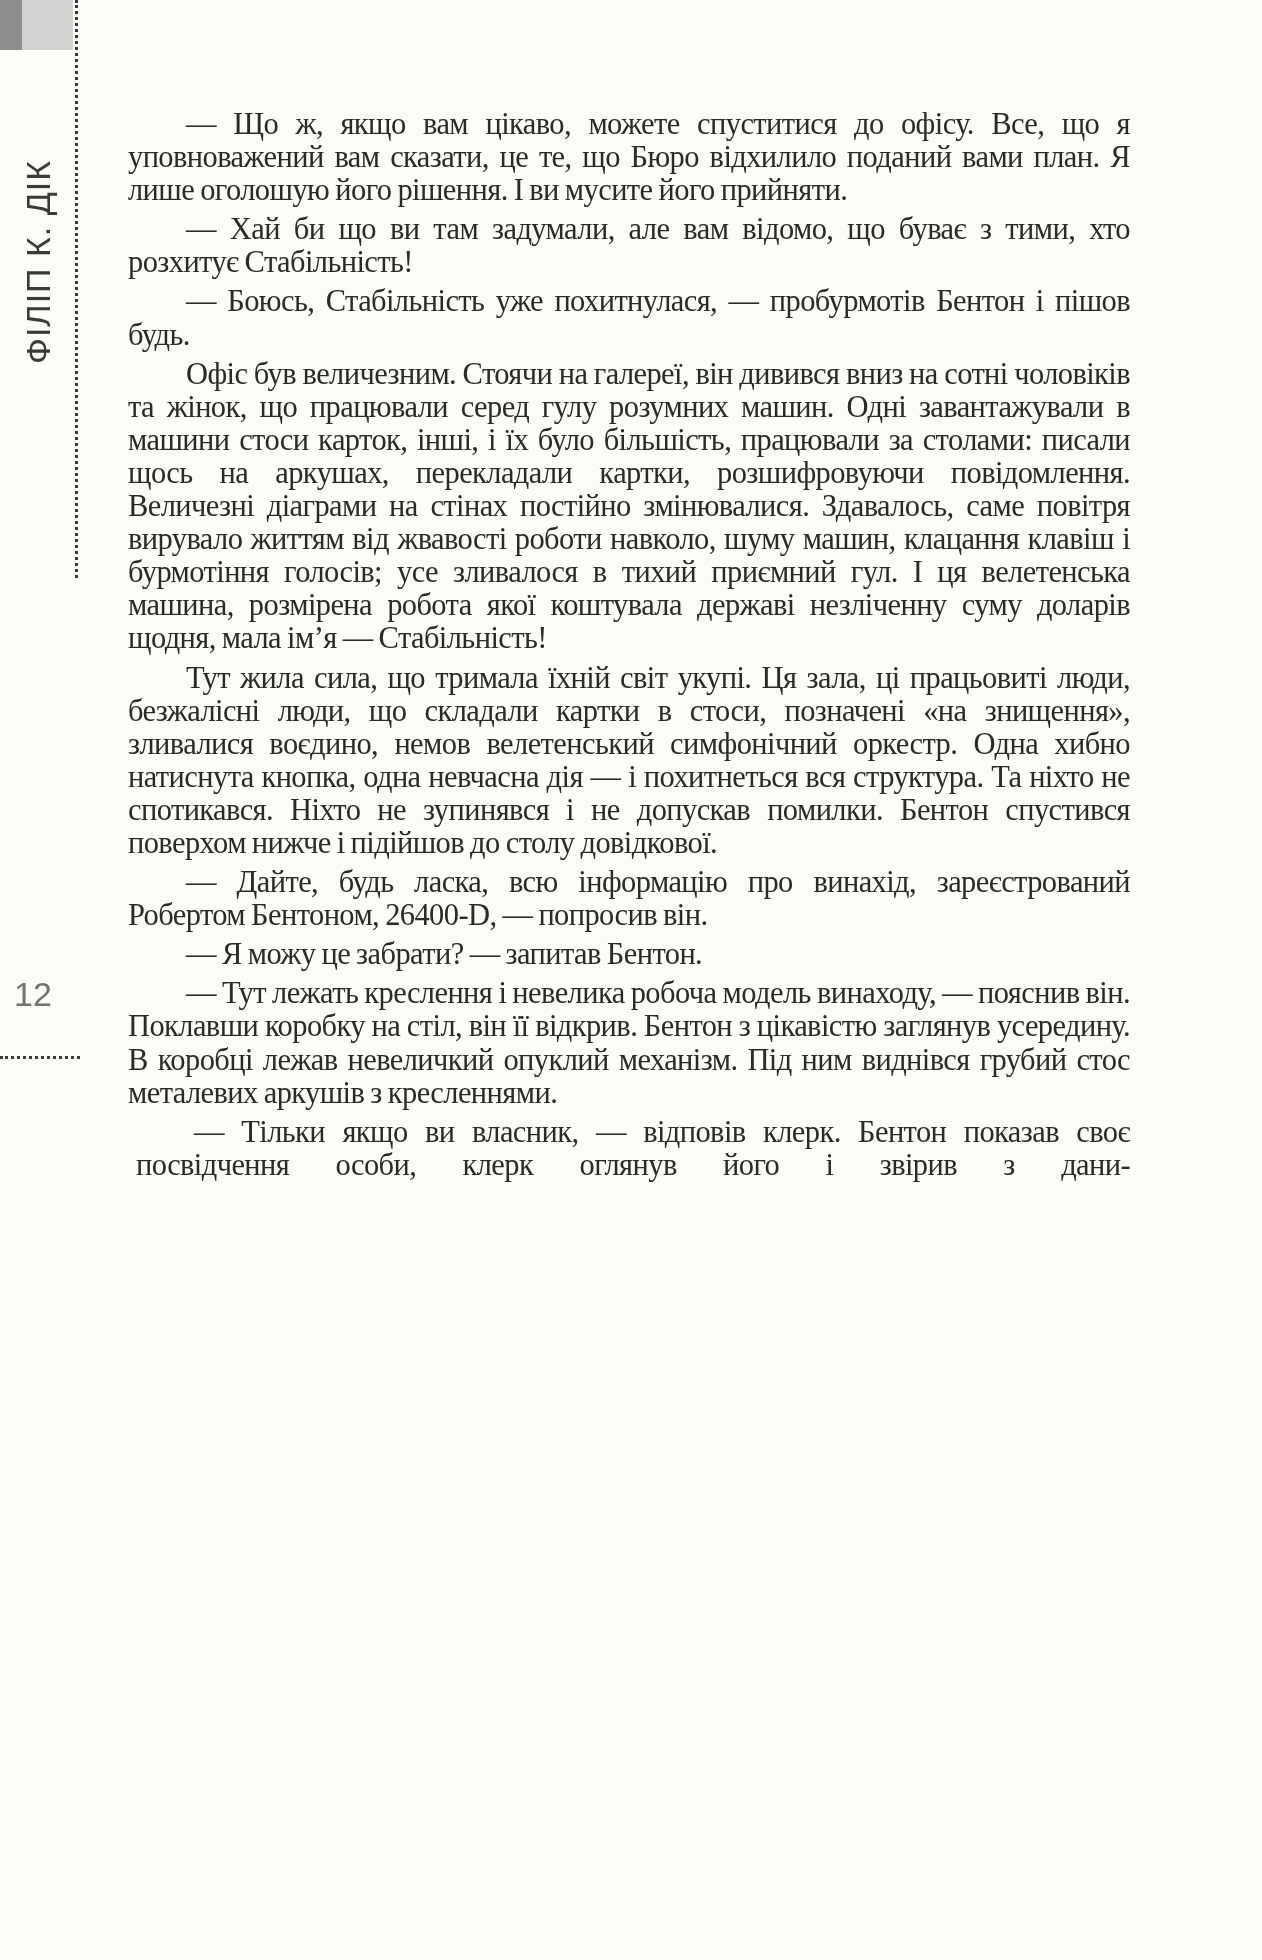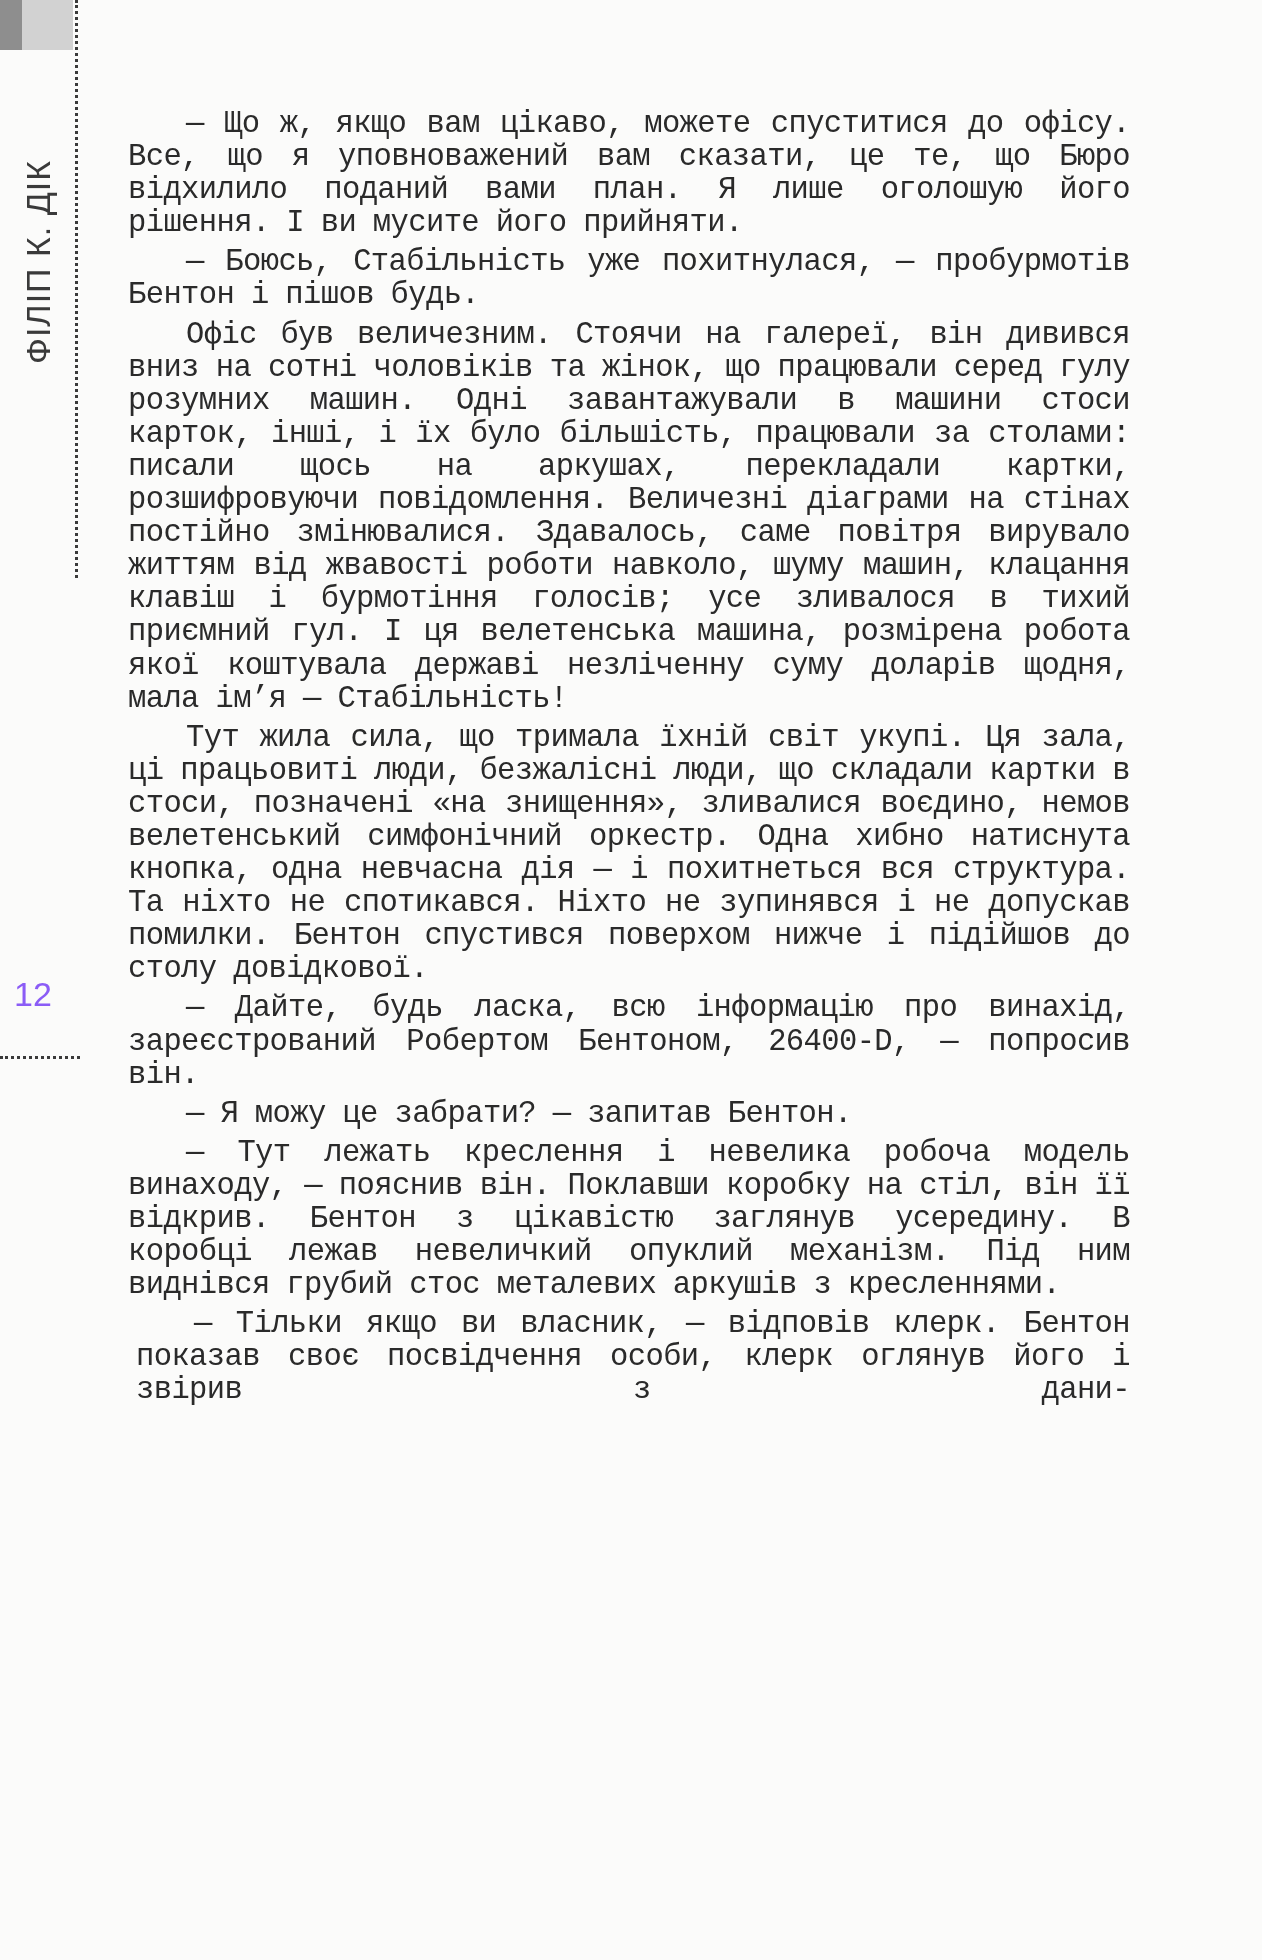--- a/index.html
+++ b/index.html
@@ -50,34 +50,33 @@
       letter-spacing: 1px;
       color: #3a3a3a;
       font-weight: normal;
     }
     .page-number {
       position: absolute;
       left: 14px;
       top: 975px;
       font-family: "Liberation Sans", "DejaVu Sans", sans-serif;
       font-size: 34px;
-      color: #8b5cf6;
+      color: #737373;
     }
     .text-column {
       position: absolute;
       left: 128px;
       top: 108px;
       width: 1002px;
       font-size: 30.5px;
       line-height: 33.1px;
       text-align: justify;
       letter-spacing: -0.6px;
       word-spacing: -1px;
       font-stretch: condensed;
-      font-family: Liberation Mono, monospace;
     }
     .text-column p {
       margin: 0 0 6px 0;
       text-indent: 58px;
       hyphens: manual;
     }
     .text-column p.last-line-full {
       text-align-last: justify;
       margin-left: 8px;
     }
@@ -88,20 +87,21 @@
 <div class="tab-dark"></div>
 <div class="tab-light"></div>
 <div class="dotted-vertical"></div>
 <div class="dotted-horizontal"></div>
 
 <div class="running-head">ФІЛІП К. ДІК</div>
 <div class="page-number">12</div>
 
 <div class="text-column">
   <p>— Що ж, якщо вам цікаво, можете спуститися до офісу. Все, що я уповноважений вам сказати, це те, що Бюро відхилило поданий вами план. Я лише оголошую його рішення. І ви мусите його прийняти.</p>
+  <p>— Хай би що ви там задумали, але вам відомо, що буває з тими, хто розхитує Стабільність!</p>
   <p>— Боюсь, Стабільність уже похитнулася, — пробурмотів Бентон і пішов будь.</p>
   <p>Офіс був величезним. Стоячи на галереї, він дивився вниз на сотні чоловіків та жінок, що працювали серед гулу розумних машин. Одні завантажували в машини стоси карток, інші, і їх було більшість, працювали за столами: писали щось на аркушах, перекладали картки, розшифровуючи повідомлення. Величезні діаграми на стінах постійно змінювалися. Здавалось, саме повітря вирувало життям від жвавості роботи навколо, шуму машин, клацання клавіш і бурмотіння голосів; усе зливалося в тихий приємний гул. І ця велетенська машина, розмірена робота якої коштувала державі незліченну суму доларів щодня, мала ім’я — Стабільність!</p>
   <p>Тут жила сила, що тримала їхній світ укупі. Ця зала, ці працьовиті люди, безжалісні люди, що складали картки в стоси, позначені «на знищення», зливалися воєдино, немов велетенський симфонічний оркестр. Одна хибно натиснута кнопка, одна невчасна дія — і похитнеться вся структура. Та ніхто не спотикався. Ніхто не зупинявся і не допускав помилки. Бентон спустився поверхом нижче і підійшов до столу довідкової.</p>
   <p>— Дайте, будь ласка, всю інформацію про винахід, зареєстрований Робертом Бентоном, 26400-D, — попросив він.</p>
   <p>— Я можу це забрати? — запитав Бентон.</p>
   <p>— Тут лежать креслення і невелика робоча модель винаходу, — пояснив він. Поклавши коробку на стіл, він її відкрив. Бентон з цікавістю заглянув усередину. В коробці лежав невеличкий опуклий механізм. Під ним виднівся грубий стос металевих аркушів з кресленнями.</p>
   <p class="last-line-full">— Тільки якщо ви власник, — відповів клерк. Бентон показав своє посвідчення особи, клерк оглянув його і звірив з дани-</p>
 </div>
 
 </body></html>

